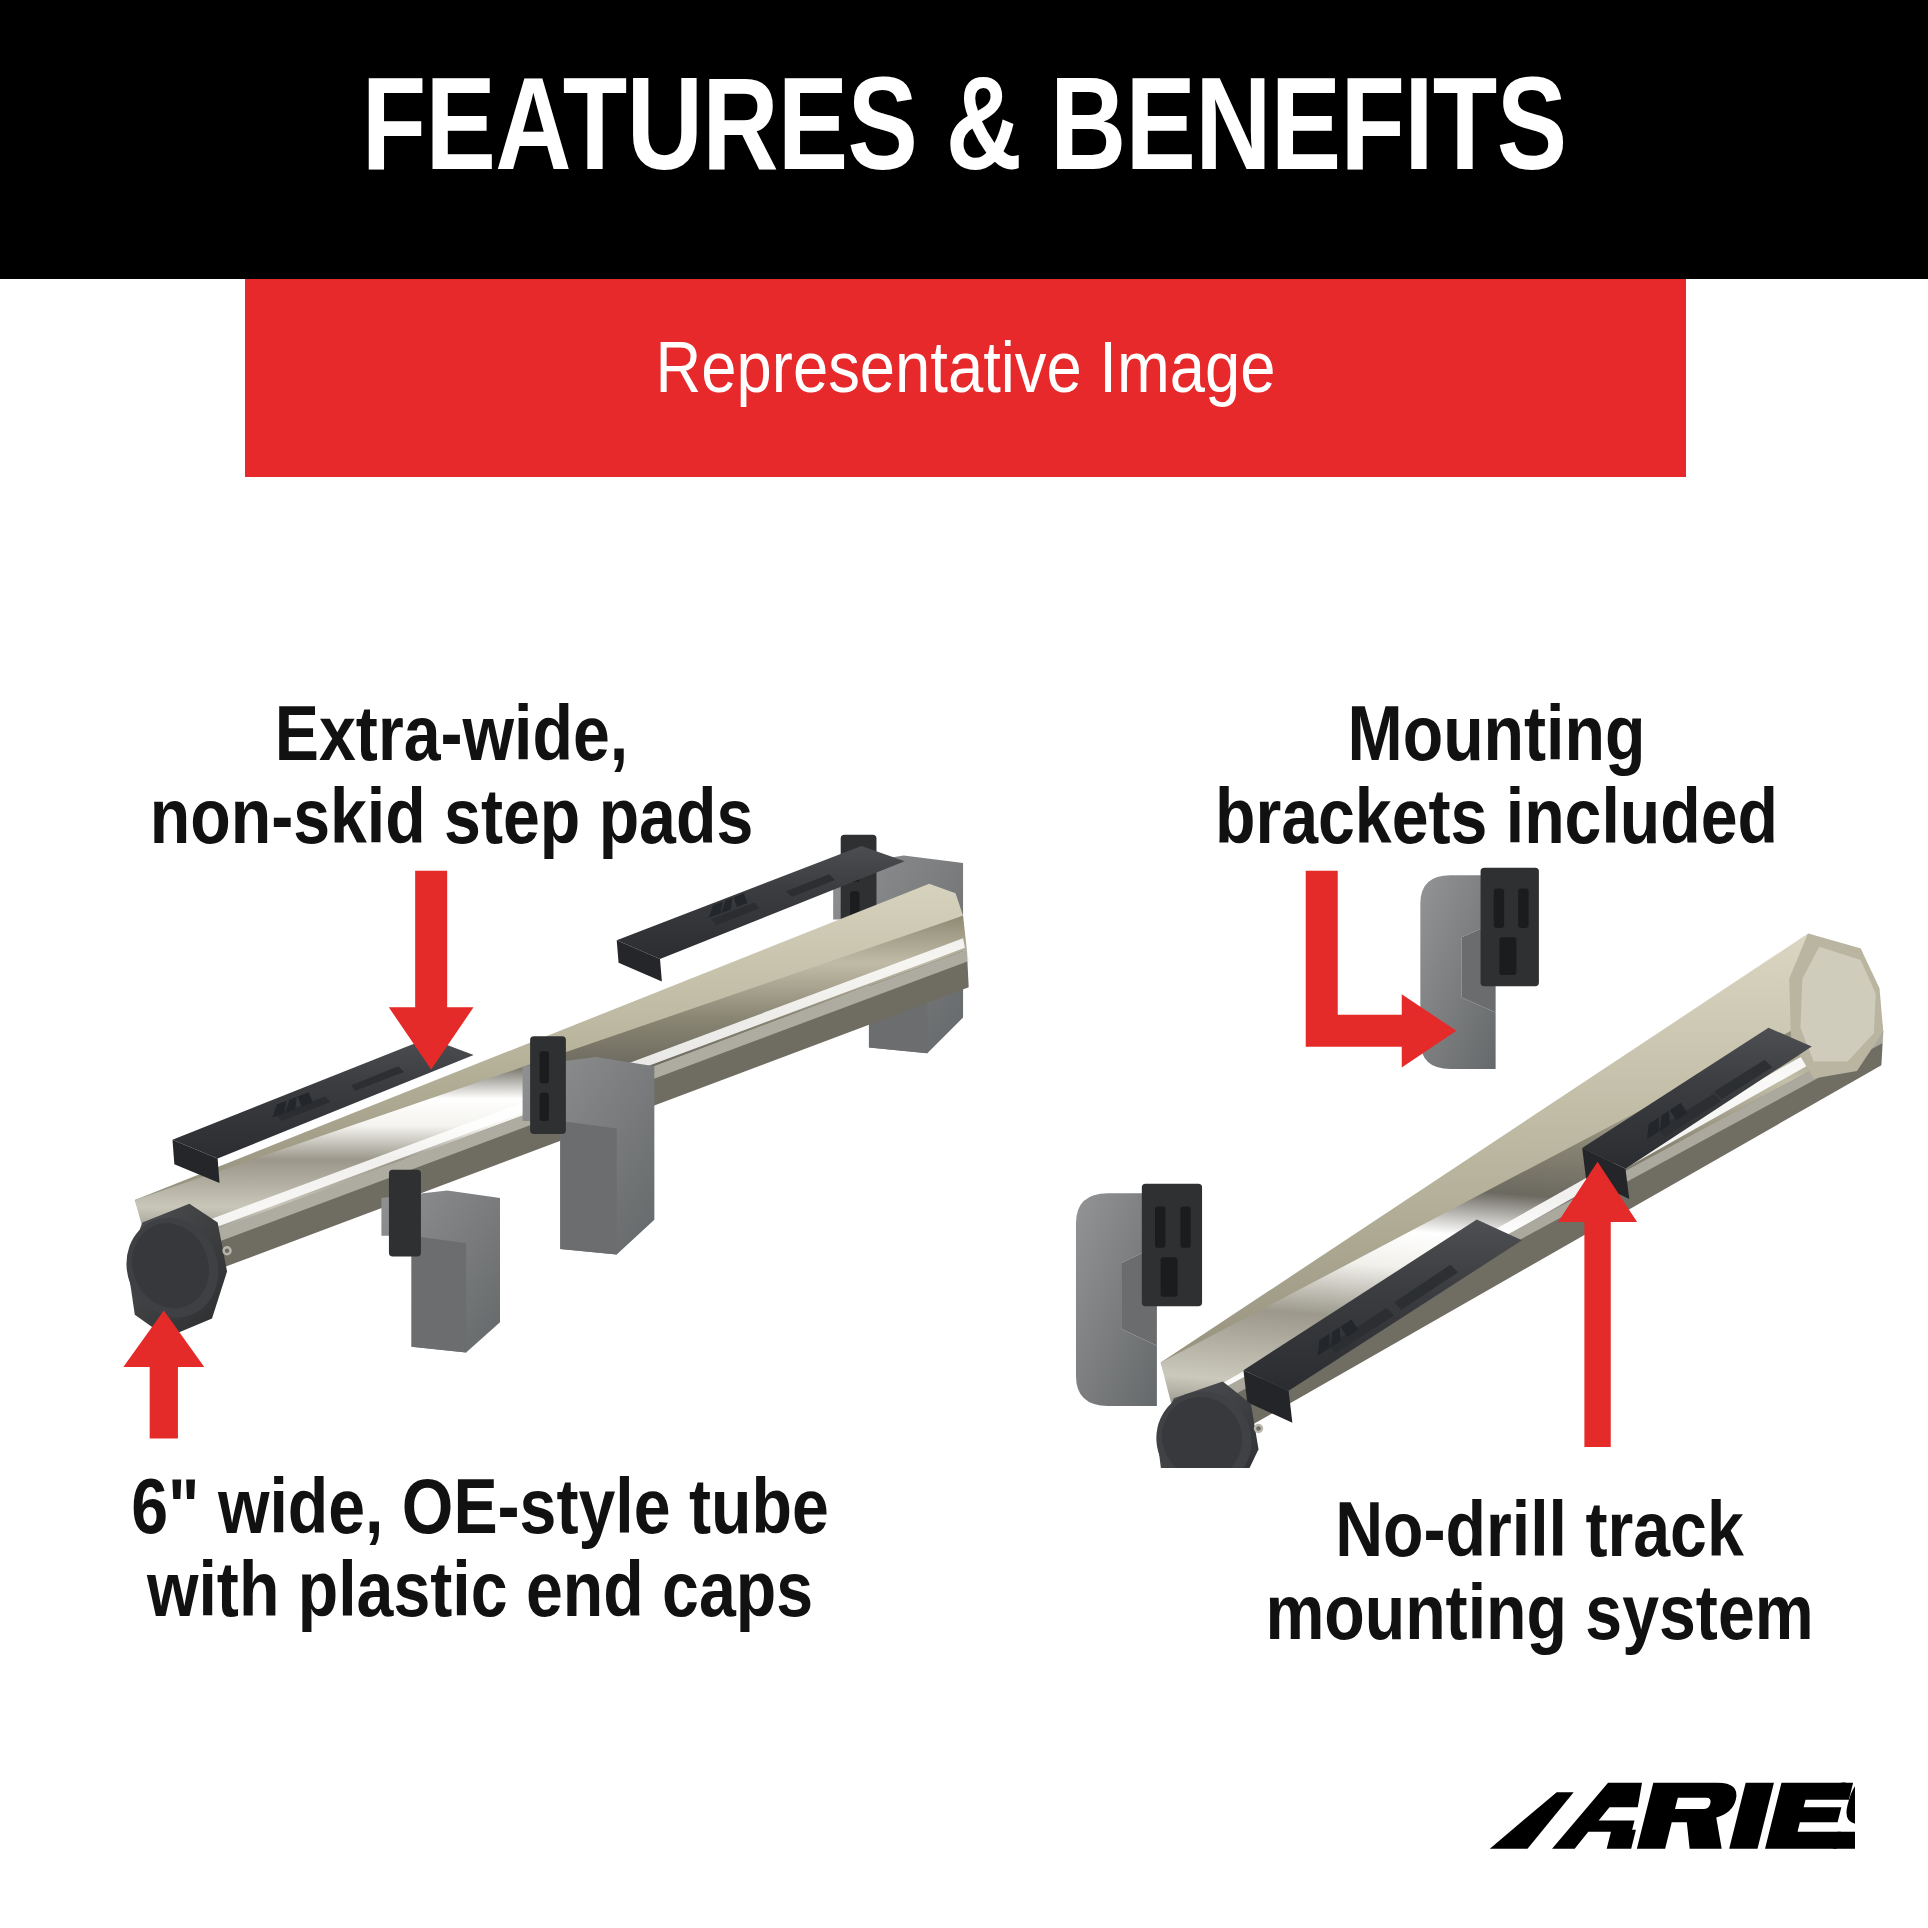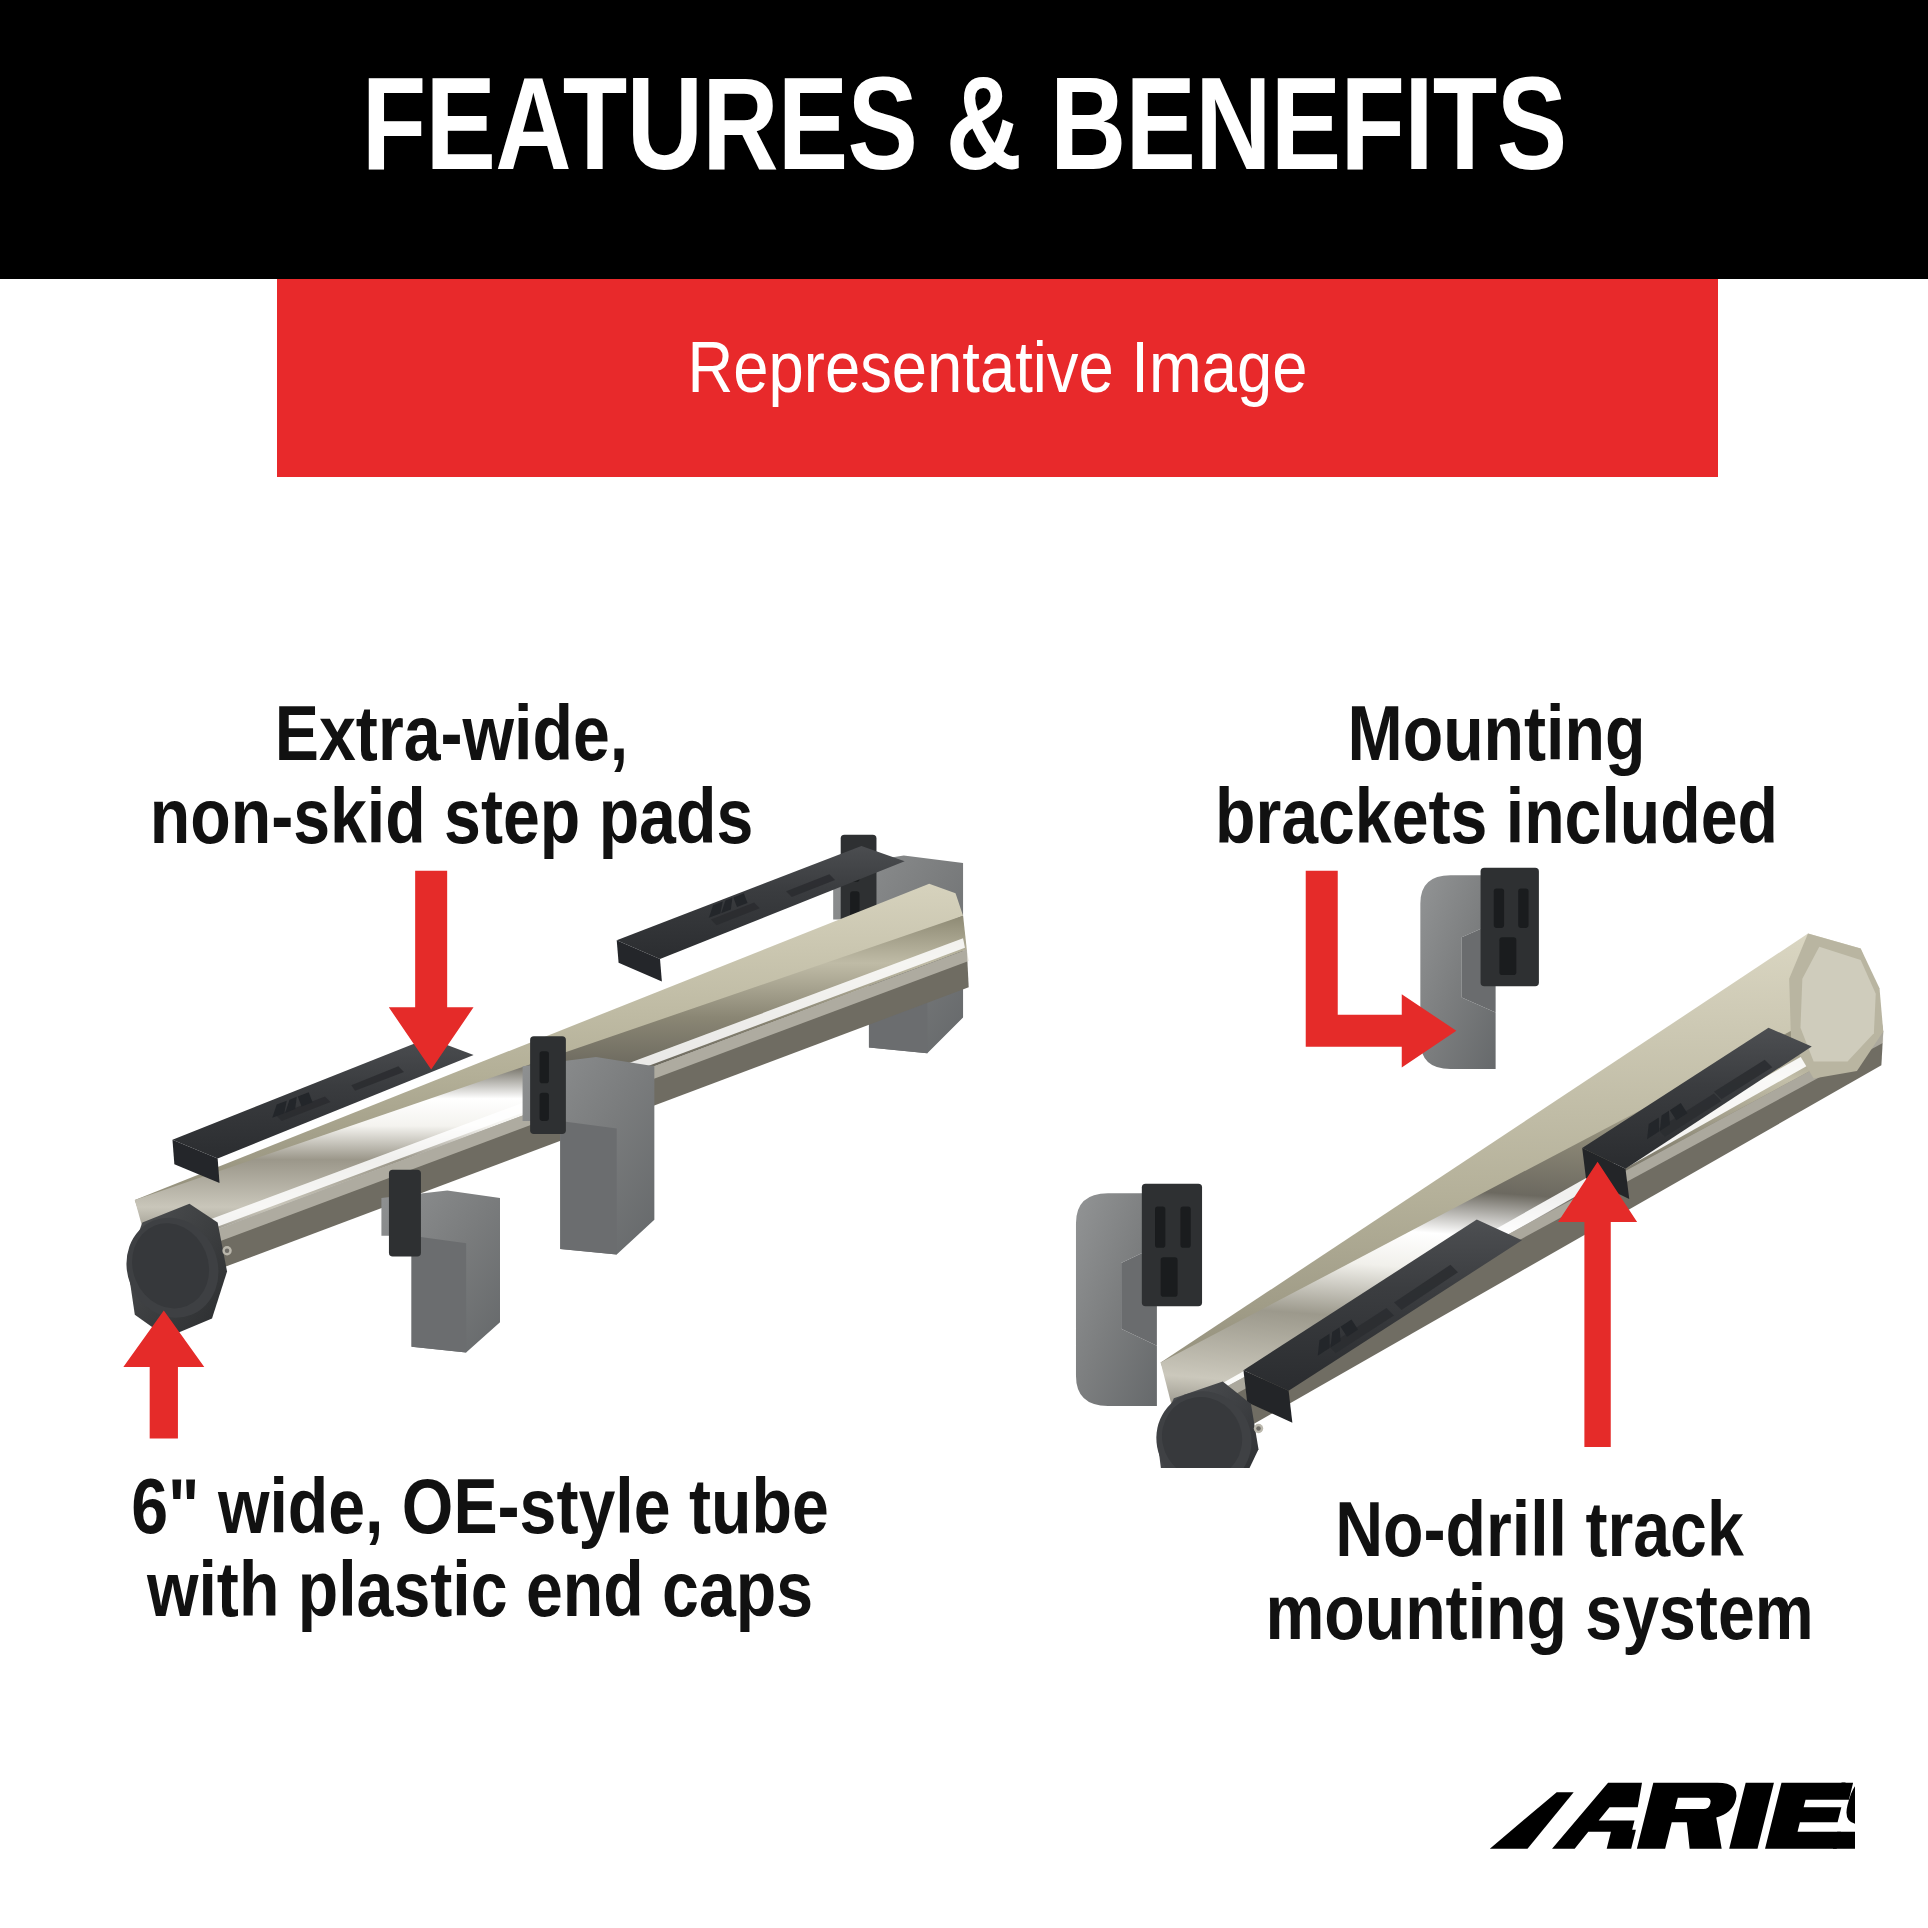--- a/index.html
+++ b/index.html
@@ -28,21 +28,20 @@
     letter-spacing:-0.9px;
     transform:scaleX(0.80);
     transform-origin:50% 50%;
     white-space:nowrap;
   }
 
   
   .red-banner{
     position:absolute;left:245px;top:279px;width:1441px;height:198px;
     background:#E8292B;
-    margin-left:32px;
   }
   .red-banner-text{
     position:absolute;left:0;top:49px;width:1441px;
     text-align:center;
     color:#ffffff;
     font-family:"Liberation Sans Narrow","Liberation Sans",sans-serif;
     font-weight:400;
     font-size:72px;
     line-height:79px;
     transform:scaleX(0.88);

